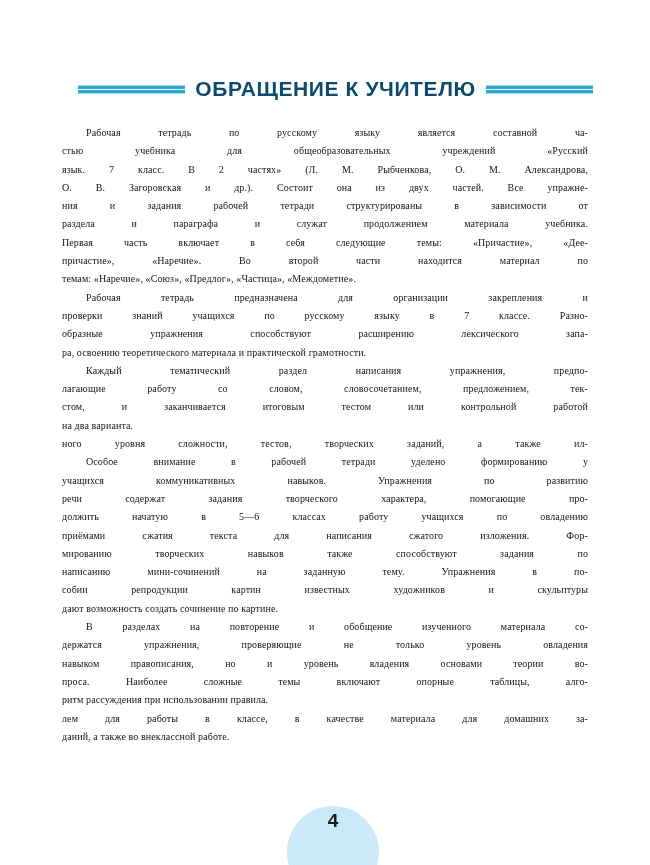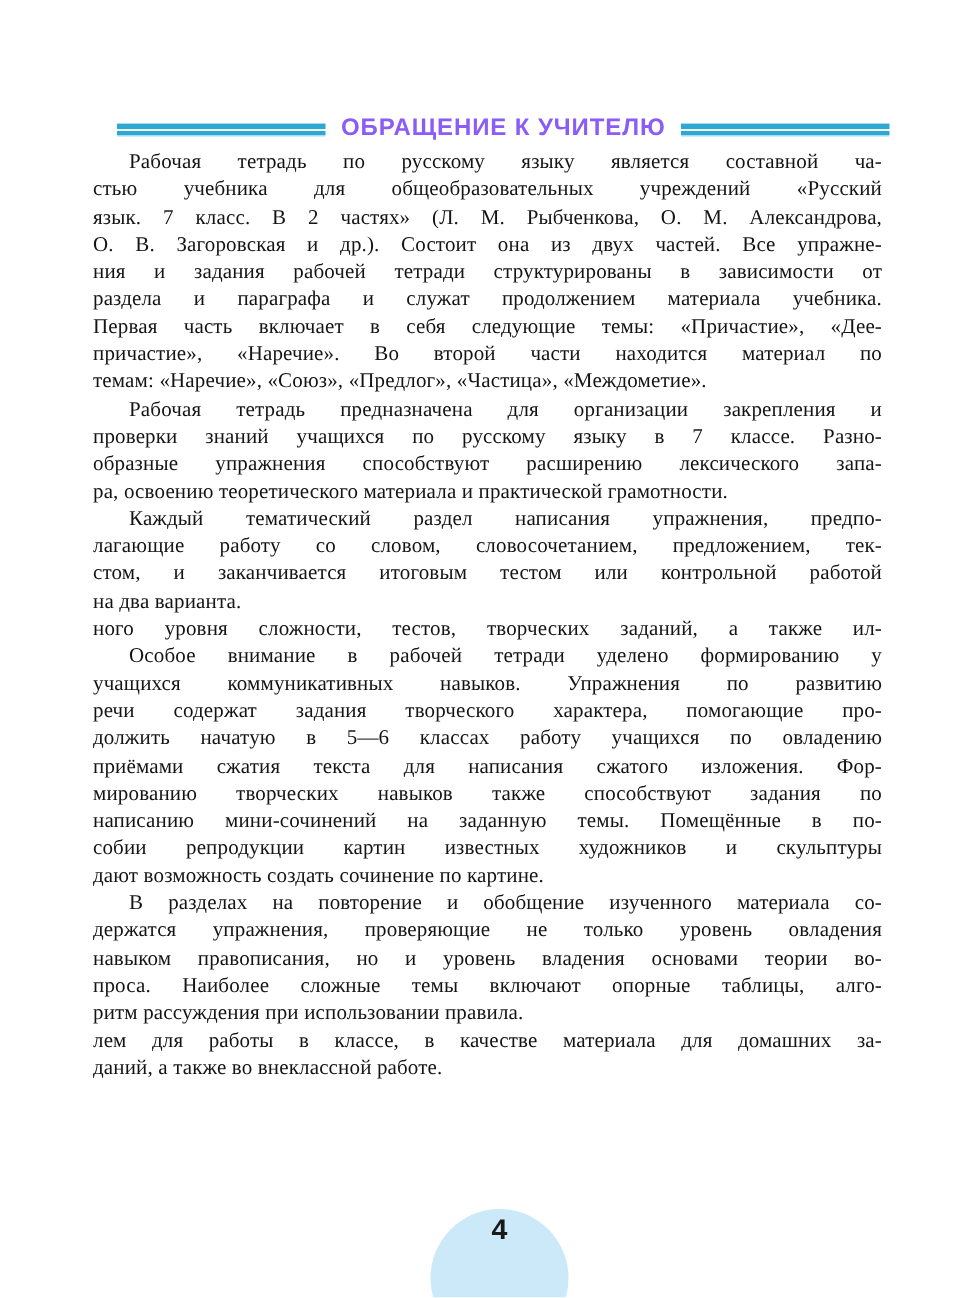--- a/index.html
+++ b/index.html
@@ -30,33 +30,33 @@
       var(--accent) 11%, var(--accent) 42%,
       #f4fbfe 42%, #f4fbfe 56%,
       var(--accent) 56%, var(--accent) 88%,
       #a6dcee 88%, #a6dcee 100%);
   }
   .title {
     flex: 0 0 auto;
     padding: 0 10px;
     font-family: "Liberation Sans", "DejaVu Sans", sans-serif;
     font-weight: bold;
-    font-size: 16px;
+    font-size: 21px;
     letter-spacing: 0.6px;
     white-space: nowrap;
-    color: #8b5cf6;
+    color: #0c4a6e;
   }
 
   
   .body-text {
     position: absolute;
-    top: 100px;
+    top: 124px;
     left: 62px;
     width: 526px;
-    font-size: 14px;
+    font-size: 10px;
     line-height: 18.3px;
     letter-spacing: 0.1px;
   }
   .para { margin: 0; }
   .line {
     text-align: justify;
     text-align-last: justify;
     white-space: normal;
   }
   .line.first { text-indent: 24px; }
@@ -120,21 +120,21 @@
       <div class="para">
         <div class="line">ного уровня сложности, тестов, творческих заданий, а также ил-</div>
       </div>
       <div class="para">
         <div class="line first">Особое внимание в рабочей тетради уделено формированию у</div>
         <div class="line">учащихся коммуникативных навыков. Упражнения по развитию</div>
         <div class="line">речи содержат задания творческого характера, помогающие про-</div>
         <div class="line">должить начатую в 5—6 классах работу учащихся по овладению</div>
         <div class="line">приёмами сжатия текста для написания сжатого изложения. Фор-</div>
         <div class="line">мированию творческих навыков также способствуют задания по</div>
-        <div class="line">написанию мини-сочинений на заданную темы. Помещённые в по-</div>
+        <div class="line">написанию мини-сочинений на заданную тему. Упражнения в по-</div>
         <div class="line">собии репродукции картин известных художников и скульптуры</div>
         <div class="line last">дают возможность создать сочинение по картине.</div>
       </div>
       <div class="para">
         <div class="line first">В разделах на повторение и обобщение изученного материала со-</div>
         <div class="line">держатся упражнения, проверяющие не только уровень овладения</div>
         <div class="line">навыком правописания, но и уровень владения основами теории во-</div>
         <div class="line">проса. Наиболее сложные темы включают опорные таблицы, алго-</div>
         <div class="line last">ритм рассуждения при использовании правила.</div>
       </div>

